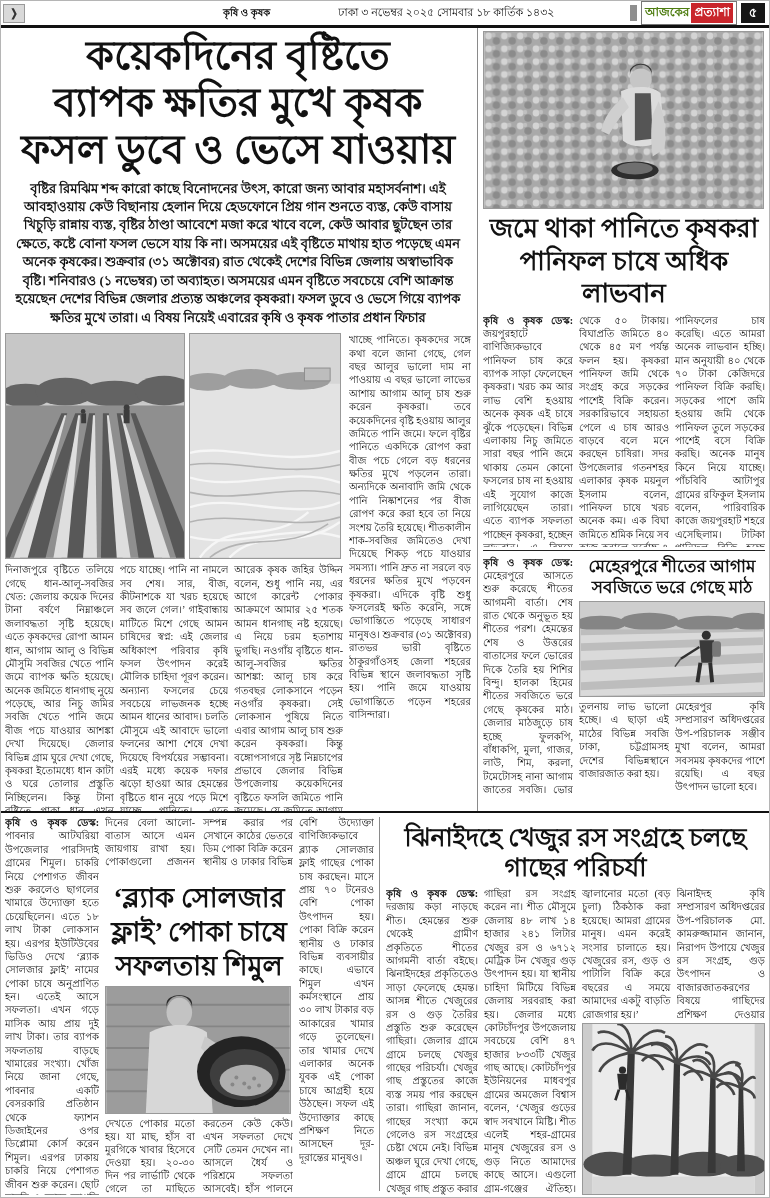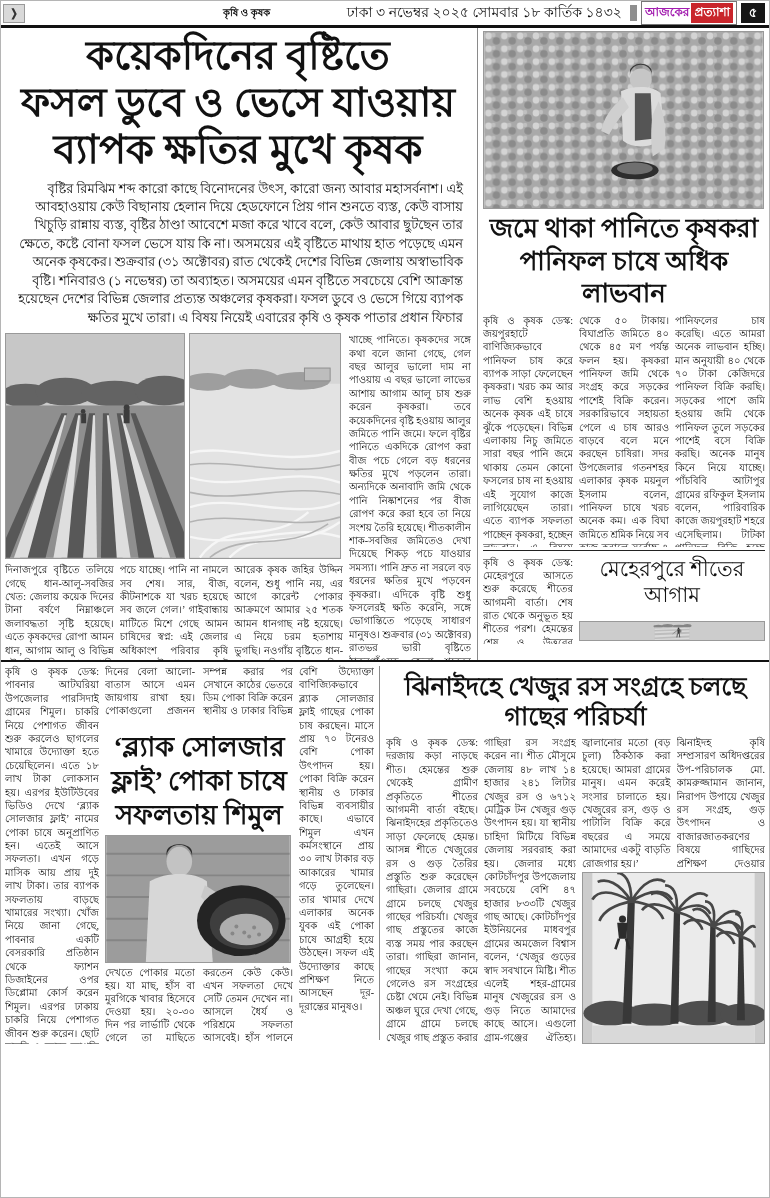--- a/index.html
+++ b/index.html
@@ -7,59 +7,59 @@
         border:1px solid #b5b5b5;box-sizing:border-box;overflow:hidden;
         font-family:"Liberation Serif","DejaVu Serif",serif;color:#111;}
   *{box-sizing:border-box;}
 
   
   .masthead{height:27px;display:flex;align-items:center;border-bottom:3px solid #111;
             padding:2px 4px 2px 2px;gap:8px;}
   .nav-arrow{width:22px;height:19px;background:#d9d9d9;border:1px solid #9a9a9a;
              display:flex;align-items:center;justify-content:center;font-size:12px;color:#333;cursor:pointer;}
   .section-label{flex:0 0 auto;margin-left:190px;font-weight:bold;font-size:10px;}
-  .dateline{flex:1;text-align:right;font-size:14px;padding-left:60px;}
+  .dateline{flex:1;text-align:left;font-size:11px;padding-left:60px;}
   .brand{display:flex;align-items:center;gap:4px;}
   .brand-bar{display:inline-block;width:7px;height:16px;background:#8f8f8f;}
   .brand-box{display:flex;align-items:center;border:1px solid #777;padding:1px 3px;background:#fff;}
-  .brand-black{font-weight:bold;font-size:12px;color:#a21caf;}
+  .brand-black{font-weight:bold;font-size:12px;color:#4d7c0f;}
   .brand-red{font-weight:bold;font-size:12px;color:#fff;background:#c9252b;padding:0 3px;margin-left:2px;}
   .page-number{width:24px;height:20px;background:#161616;color:#fff;font-size:13px;
                display:flex;align-items:center;justify-content:center;font-weight:bold;}
 
   
   .col{font-size:10px;line-height:1.34;text-align:justify;overflow:hidden;}
-  .byline{font-weight:normal;margin-top:34px;}
+  .byline{font-weight:bold;margin-top:34px;}
   .hrule{border-top:1.5px solid #222;margin:3px 0;}
   .vrule{width:1px;background:#8a8a8a;}
   .photo{display:block;border:1px solid #999;background:#ccc;}
 
   
-  .top-zone{display:flex;height:632px;}
+  .top-zone{display:flex;height:783px;}
   .lead{width:478px;padding:2px 6px 0 4px;display:flex;flex-direction:column;}
   .lead-hl{margin:2px 0 4px;text-align:center;font-size:40px;line-height:1.18;font-weight:bold;}
   .lead-hl span{display:block;}
-  .lede{margin:2px 8px 6px;font-size:13px;line-height:1.42;text-align:right;}
+  .lede{margin:2px 8px 6px;font-size:13px;line-height:1.42;text-align:center;font-weight:bold;}
   .lead-body{flex:1;display:flex;gap:6px;overflow:hidden;}
   .lead-left{width:338px;display:flex;flex-direction:column;gap:4px;}
   .photo-row{display:flex;gap:4px;height:226px;}
   .cols3{flex:1;display:flex;gap:6px;overflow:hidden;}
   .cols3 .col{flex:1;}
   .col4{flex:1;}
 
   
   .right-rail{flex:1;padding:3px 4px 16px 5px;display:flex;flex-direction:column;}
   .wc-hl{margin:4px 0 3px;text-align:center;font-size:26px;line-height:1.25;font-weight:bold;}
   .wc-hl span{display:block;}
   .wc-cols{display:flex;gap:6px;height:233px;overflow:hidden;}
   .wc-cols .col{flex:1;}
   .meherpur{flex:1;display:flex;gap:6px;overflow:hidden;padding-top:2px;}
   .mh-left{width:90px;flex:0 0 90px;}
   .mh-right{flex:1;display:flex;flex-direction:column;}
-  .mh-hl{margin:0 0 13px;text-align:center;font-size:21px;line-height:1.25;font-weight:normal;}
+  .mh-hl{margin:0 0 3px;text-align:center;font-size:17px;line-height:1.25;font-weight:bold;}
   .mh-hl span{display:block;}
   .mh-cols{flex:1;display:flex;gap:6px;margin-top:3px;overflow:hidden;}
   .mh-cols .col{flex:1;}
 
   
   .hrule-strong{border-top:2px solid #111;}
   .bottom-zone{display:flex;height:382px;}
   .bsf{width:379px;padding:3px 5px 0 4px;display:flex;gap:6px;}
   .bsf-c1{flex:0 0 94px;}
   .bsf-mid{flex:0 0 188px;display:flex;flex-direction:column;}
@@ -98,22 +98,22 @@
       </span>
       <span class="page-number">৫</span>
     </div>
   </header>
 
   <div class="top-zone">
 
     <section class="lead">
       <h1 class="lead-hl">
         <span>কয়েকদিনের বৃষ্টিতে</span>
+        <span>ব্যাপক ক্ষতির মুখে কৃষক</span>
         <span>ফসল ডুবে ও ভেসে যাওয়ায়</span>
-        <span>ব্যাপক ক্ষতির মুখে কৃষক</span>
       </h1>
       <p class="lede">বৃষ্টির রিমঝিম শব্দ কারো কাছে বিনোদনের উৎস, কারো জন্য আবার মহাসর্বনাশ। এই আবহাওয়ায় কেউ বিছানায় হেলান দিয়ে হেডফোনে প্রিয় গান শুনতে ব্যস্ত, কেউ বাসায় খিচুড়ি রান্নায় ব্যস্ত, বৃষ্টির ঠাণ্ডা আবেশে মজা করে খাবে বলে, কেউ আবার ছুটছেন তার ক্ষেতে, কষ্টে বোনা ফসল ভেসে যায় কি না। অসময়ের এই বৃষ্টিতে মাথায় হাত পড়েছে এমন অনেক কৃষকের। শুক্রবার (৩১ অক্টোবর) রাত থেকেই দেশের বিভিন্ন জেলায় অস্বাভাবিক বৃষ্টি। শনিবারও (১ নভেম্বর) তা অব্যাহত। অসময়ের এমন বৃষ্টিতে সবচেয়ে বেশি আক্রান্ত হয়েছেন দেশের বিভিন্ন জেলার প্রত্যন্ত অঞ্চলের কৃষকরা। ফসল ডুবে ও ভেসে গিয়ে ব্যাপক ক্ষতির মুখে তারা। এ বিষয় নিয়েই এবারের কৃষি ও কৃষক পাতার প্রধান ফিচার</p>
       <div class="lead-body">
         <div class="lead-left">
           <div class="photo-row">
 
             <svg class="photo" width="180" height="226" viewBox="0 0 180 226">
               <rect x="0" y="0" width="180" height="70" fill="#c7c7c7"></rect>
               <g fill="#636363">
                 <ellipse cx="20" cy="62" rx="26" ry="12"></ellipse>
@@ -217,20 +217,21 @@
         </div>
       </section>
 
       <div class="hrule"></div>
 
       <section class="meherpur">
         <div class="col mh-left"><span class="byline">কৃষি ও কৃষক ডেস্ক:</span> <span>মেহেরপুরে আসতে শুরু করেছে শীতের আগমনী বার্তা। শেষ রাত থেকে অনুভূত হয় শীতের পরশ। হেমন্তের শেষ ও উত্তরের বাতাসের ফলে ভোরের দিকে তৈরি হয় শিশির বিন্দু। হালকা হিমের শীতের সবজিতে ভরে গেছে কৃষকের মাঠ। জেলার মাঠজুড়ে চাষ হচ্ছে ফুলকপি, বাঁধাকপি, মুলা, গাজর, লাউ, শিম, করলা, টমেটোসহ নানা আগাম জাতের সবজি। ভোর হতেই কৃষকরা ফসল পরিচর্যায় ব্যস্ত হয়ে পড়েন। আবার কেউ ফসল বাজারজাতকরণের প্রস্তুতি নেন। সদর উপজেলার মাঠের চাষি জানান, এ বছর ১২ কাঠা জমিতে শীতকালীন আগাম ফুলকপি ও মুলাকপি চাষ করেছি। জমি থেকেই সবজি বিক্রি হচ্ছে।</span></div>
         <div class="mh-right">
           <h2 class="mh-hl">
             <span>মেহেরপুরে শীতের আগাম</span>
+            <span>সবজিতে ভরে গেছে মাঠ</span>
           </h2>
           <svg class="photo" width="186" height="96" viewBox="0 0 186 96">
             <rect x="0" y="0" width="186" height="22" fill="#cecece"></rect>
             <g fill="#858585">
               <ellipse cx="20" cy="22" rx="26" ry="8"></ellipse>
                 <ellipse cx="70" cy="20" rx="30" ry="9"></ellipse>
               <ellipse cx="130" cy="22" rx="34" ry="8"></ellipse>
                 <ellipse cx="175" cy="20" rx="22" ry="9"></ellipse>
             </g>
             <rect x="0" y="28" width="186" height="68" fill="#bdbdbd"></rect>

